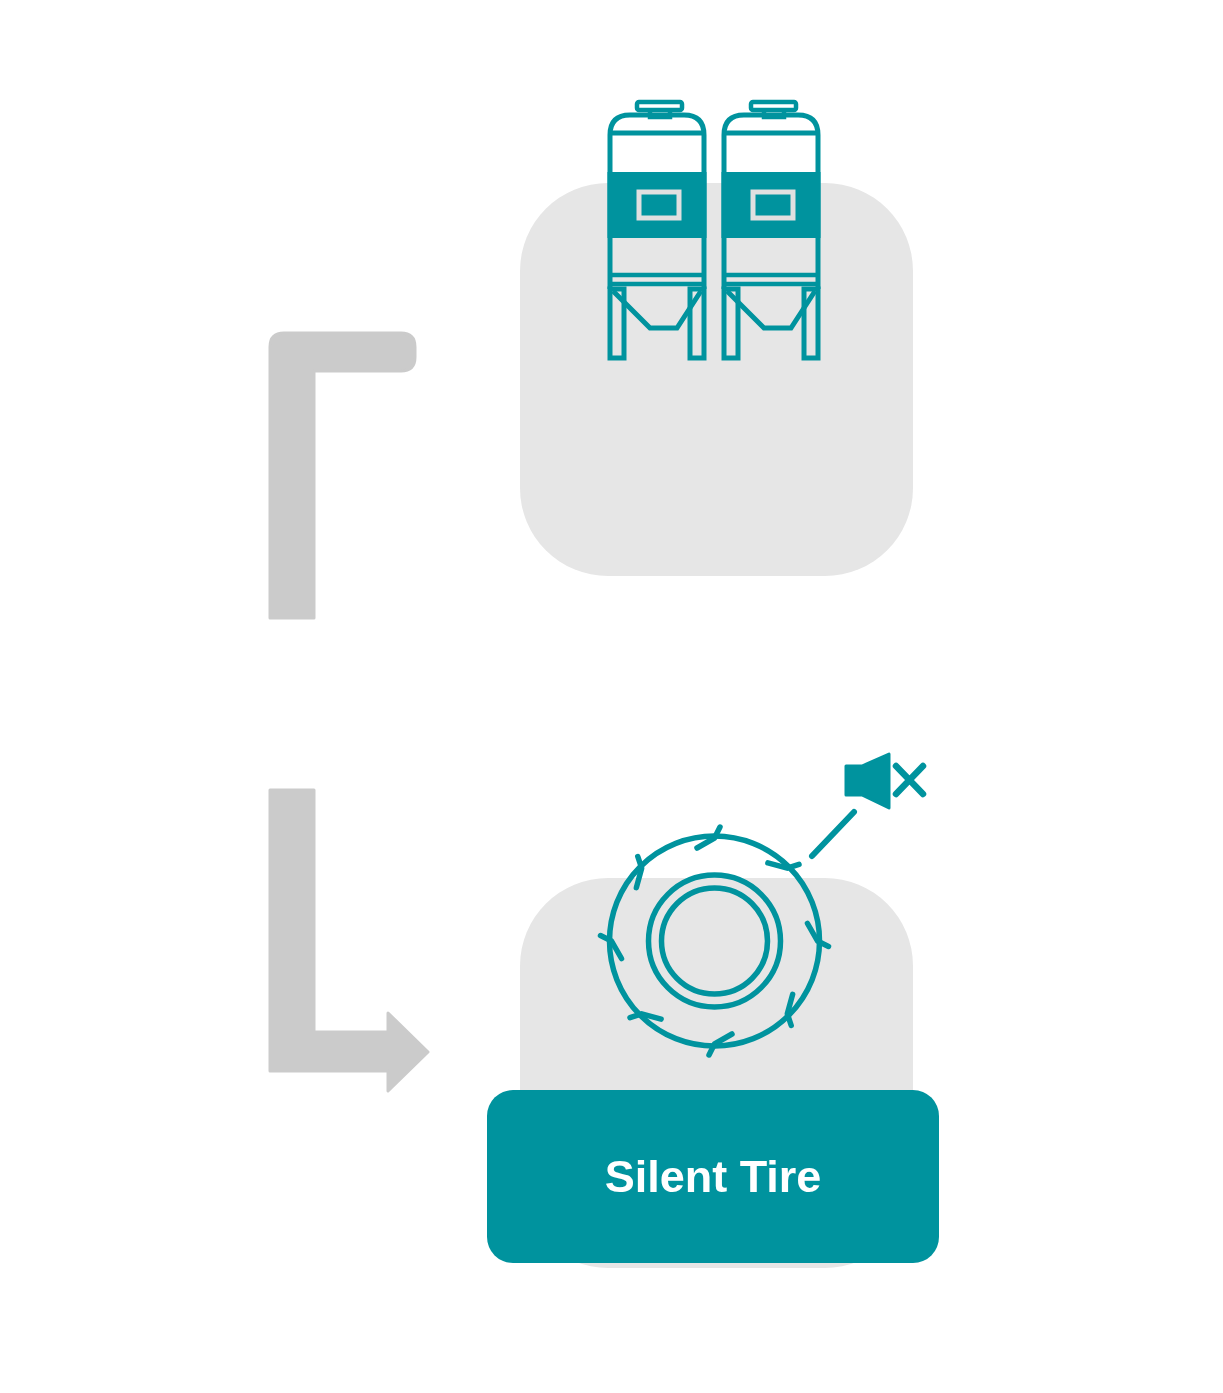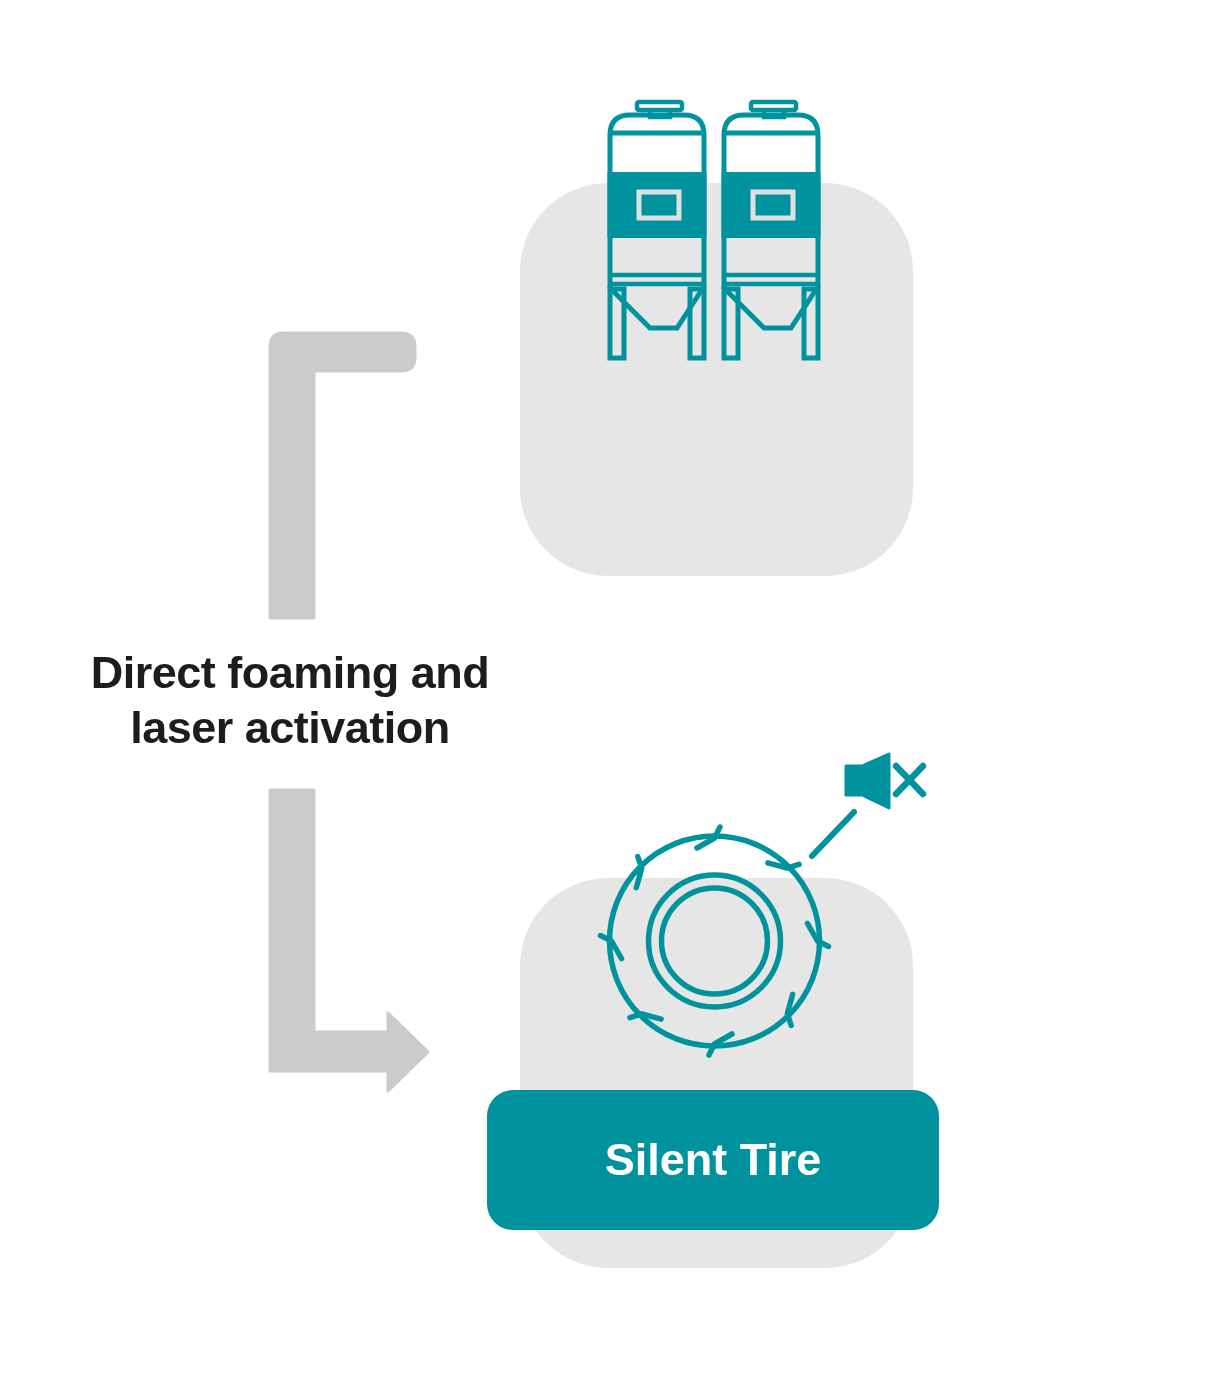--- a/index.html
+++ b/index.html
@@ -10,21 +10,21 @@
   .card{
     position:absolute;background:#e6e6e6;border-radius:88px;
   }
   .card-top{left:520px;top:183px;width:393px;height:393px;}
   .card-bottom{left:520px;top:878px;width:393px;height:390px;}
   .pill{
     position:absolute;background:#00939e;border-radius:26px;
     display:flex;align-items:center;justify-content:center;text-align:center;
   }
   .pill-top{left:489px;top:397px;width:450px;height:140px;}
-  .pill-bottom{left:487px;top:1090px;width:452px;height:140px;}
+  .pill-bottom{left:487px;top:1090px;width:452px;height:173px;}
   .pill-text{
     color:#ffffff;font-weight:700;white-space:pre-line;
   }
   .pill-top .pill-text{font-size:35px;line-height:40px;}
   .pill-bottom .pill-text{font-size:45px;line-height:50px;}
   .heading{
     position:absolute;left:40px;top:645px;width:500px;
     text-align:center;color:#1d1d1b;font-weight:700;
     font-size:45px;line-height:55px;white-space:pre-line;letter-spacing:-0.5px;
   }
@@ -72,22 +72,20 @@
   </svg>
 
 
   <svg class="arrow-svg" viewBox="262 326 176 776">
     <g fill="#cbcbcb" stroke="#cbcbcb" stroke-width="3" stroke-linejoin="round">
       <path d="M 270,618 L 270,347 Q 270,333 284,333 L 401,333 Q 415,333 415,347 L 415,357 Q 415,371 401,371 L 314,371 L 314,618 Z"></path>
       <path d="M 270,790 L 314,790 L 314,1032 L 388,1032 L 388,1013 L 428,1052 L 388,1091 L 388,1071 L 270,1071 Z"></path>
     </g>
   </svg>
 
-  <div class="heading">Direct foaming and
-laser activation</div>
 
   <div class="card card-bottom"></div>
 
   <svg class="tire-svg" viewBox="592 735 350 325">
     <g fill="none" stroke="#00939e" stroke-width="5.5" stroke-linecap="round" stroke-linejoin="round">
       <g>
         <circle cx="714.5" cy="941" r="105"></circle>
         <circle cx="714.5" cy="941" r="66"></circle>
         <circle cx="714.5" cy="941" r="53"></circle>
 

